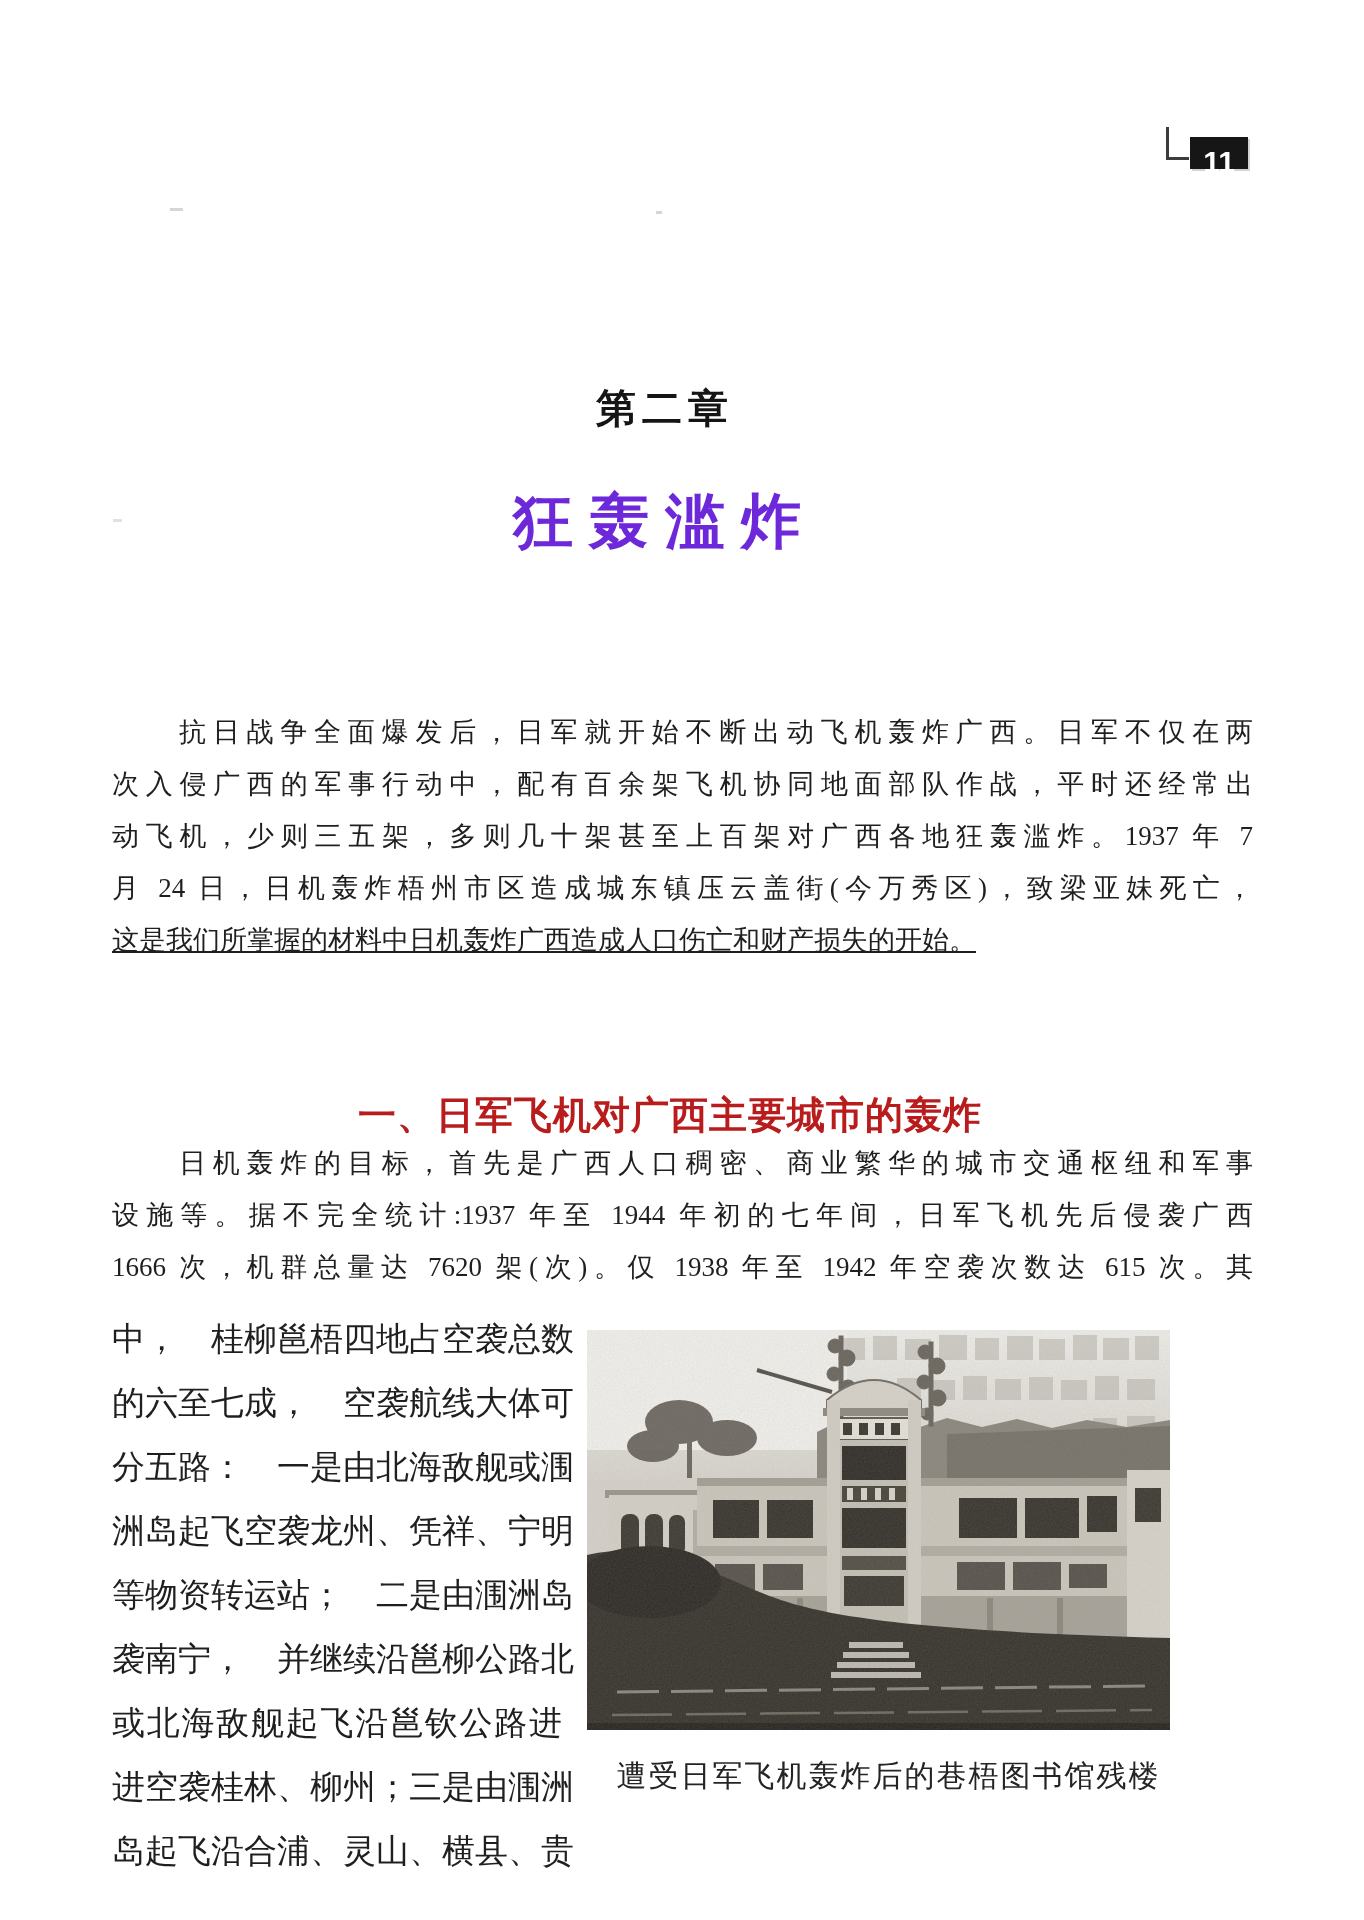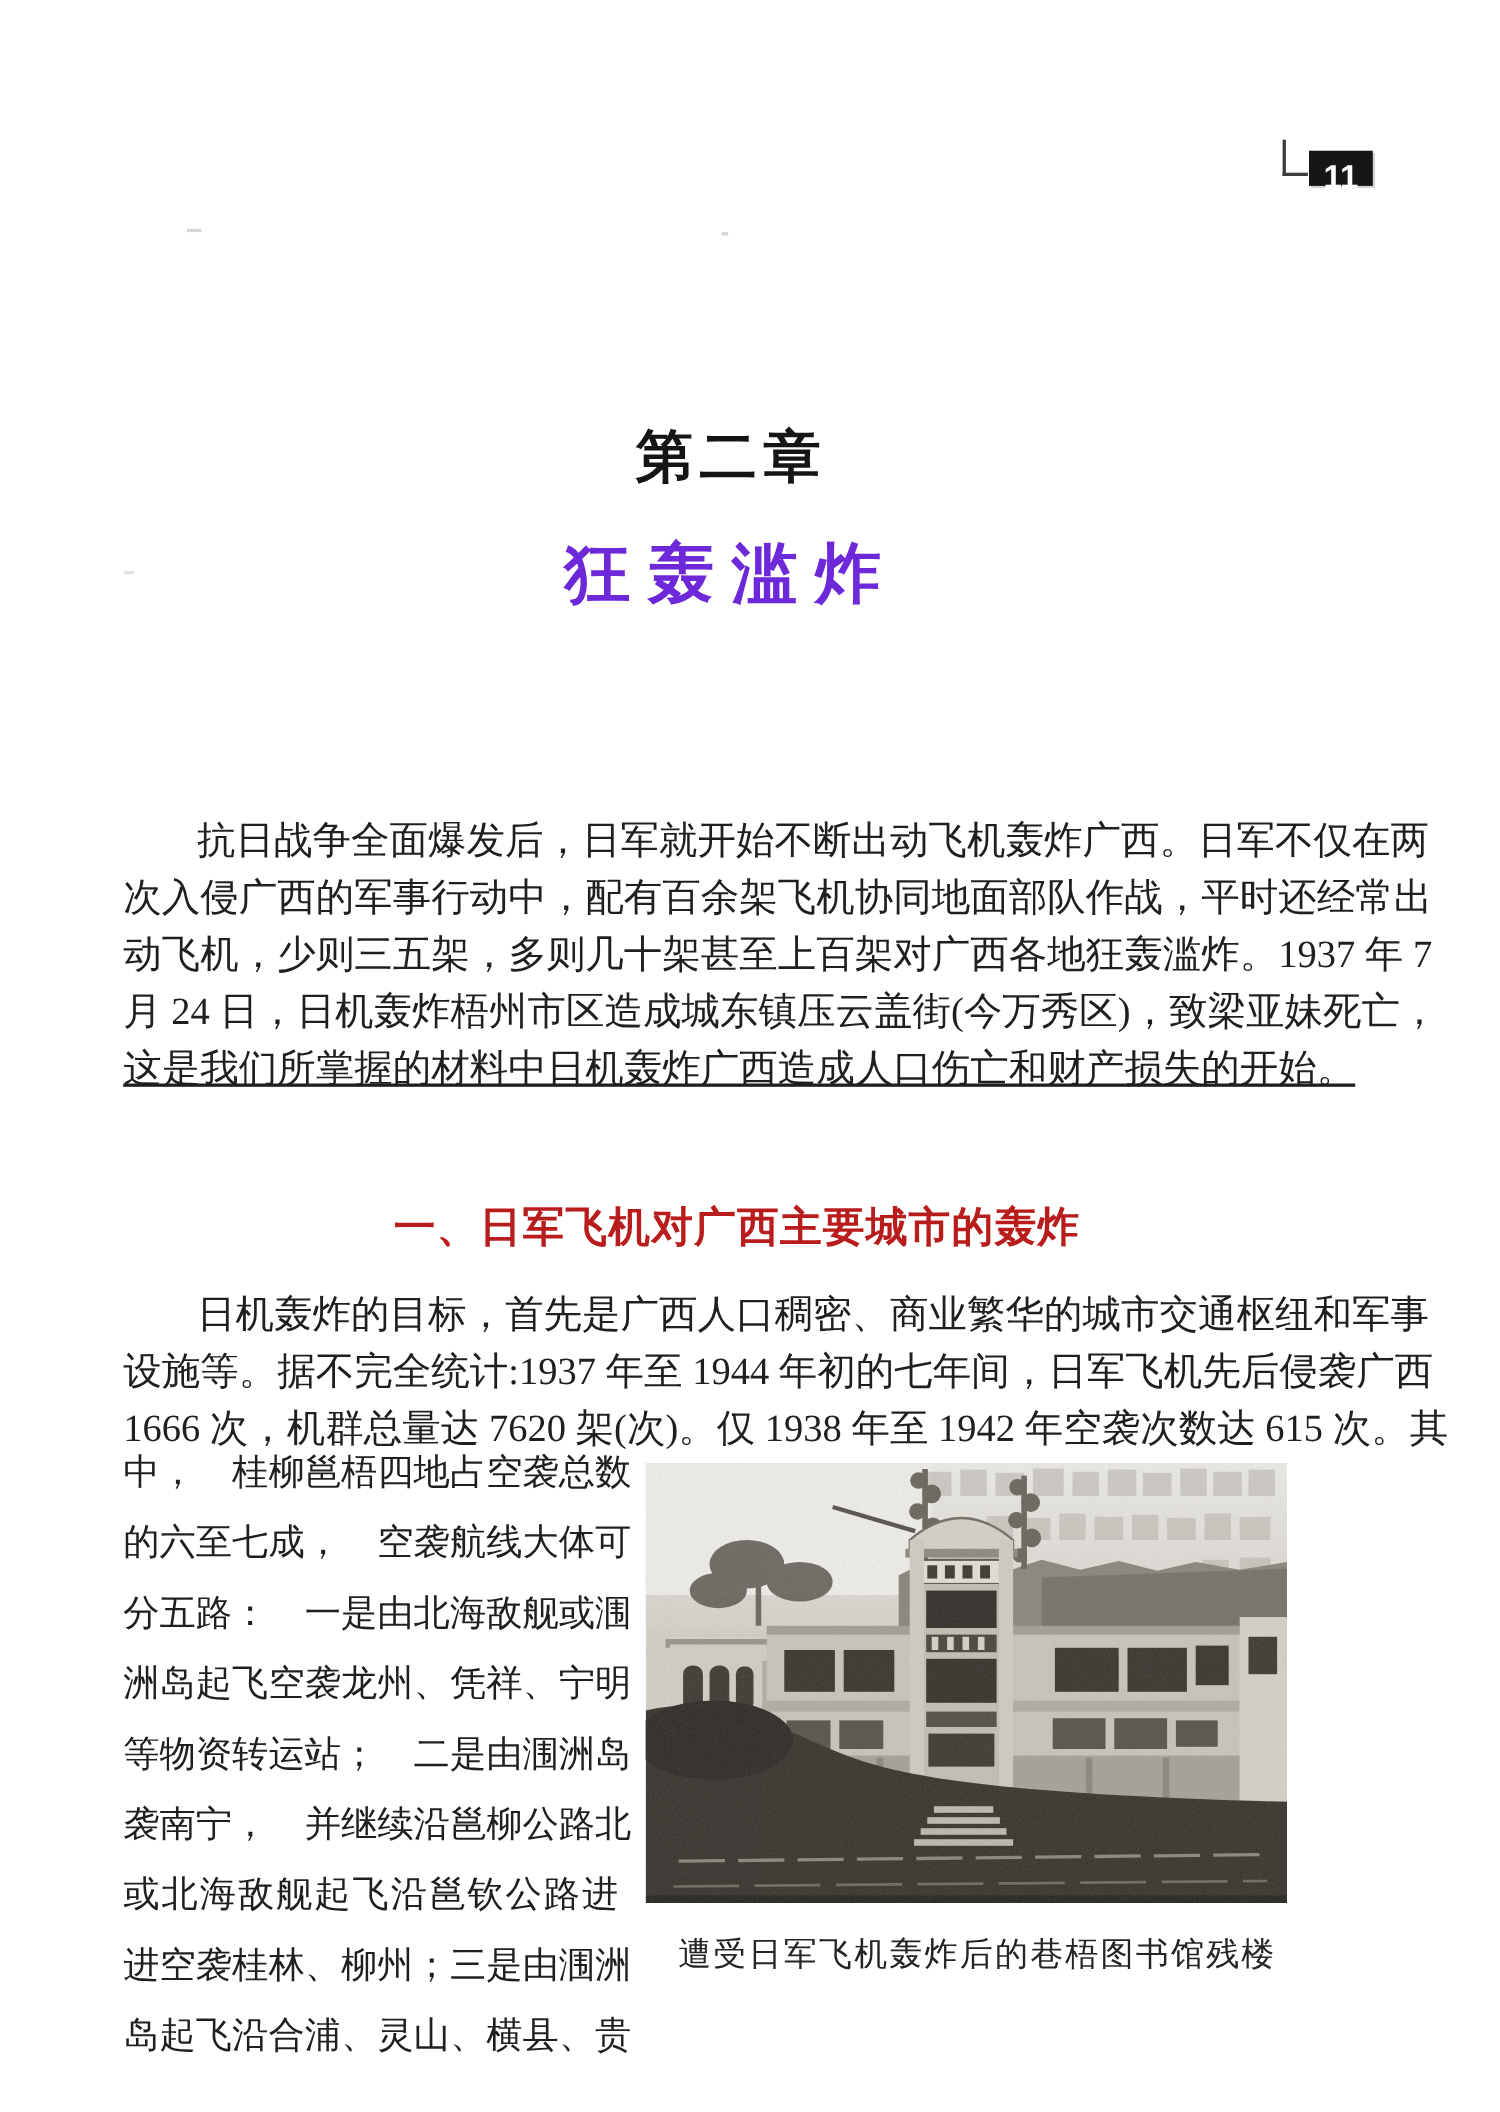--- a/index.html
+++ b/index.html
@@ -17,34 +17,34 @@
     font-size:30px;font-weight:700;line-height:50px;text-align:center;
     box-shadow:2px 2px 0 rgba(130,130,130,.35);
   }
   .cropmark-v{position:absolute;left:1166px;top:127px;width:3px;height:33px;background:#3c3c3c;}
   .cropmark-h{position:absolute;left:1166px;top:157px;width:23px;height:3px;background:#3c3c3c;}
   .speck{position:absolute;background:#b5b5b5;opacity:.55;}
 
   
   .chapter-label{
     position:absolute;left:0;top:381px;width:1330px;text-align:center;
-    font-size:52px;font-weight:600;letter-spacing:6px;color:#151515;
+    font-size:40px;font-weight:600;letter-spacing:6px;color:#151515;
   }
   .chapter-title{
     position:absolute;left:0;top:482px;width:1330px;text-align:center;
     font-size:60px;font-weight:700;letter-spacing:16px;color:#6d28d9;
   }
   .section-heading{
     position:absolute;left:0;top:1090px;width:1340px;text-align:center;
     font-family:"Liberation Sans","DejaVu Sans",sans-serif;
     font-size:38px;font-weight:700;color:#b91c1c;letter-spacing:1px;
   }
 
   
-  .para{position:absolute;left:112px;width:1141px;font-size:35px;margin-top:32px;}
+  .para{position:absolute;left:112px;width:1141px;font-size:27px;}
   .para .bline{
     height:52px;line-height:52px;white-space:nowrap;
     text-align:justify;text-align-last:justify;text-justify:inter-character;
   }
   .para .bline.natural{text-align-last:auto;text-decoration:underline;}
   .para .bline.indent{text-indent:67px;}
   .wrapcol{position:absolute;left:112px;top:1302px;width:450px;font-size:33px;}
   .wrapcol .bline{
     height:53px;line-height:53px;white-space:nowrap;
     text-align:justify;text-align-last:justify;text-justify:inter-character;margin-top:11px;

